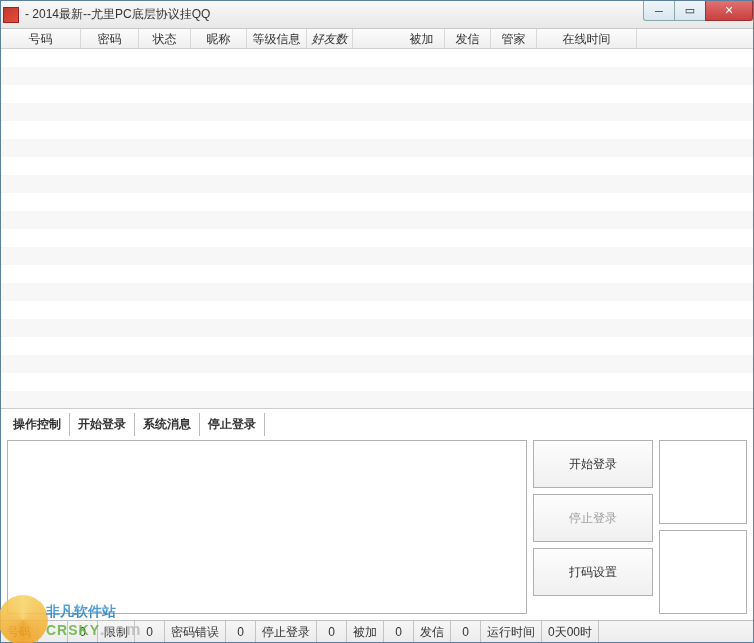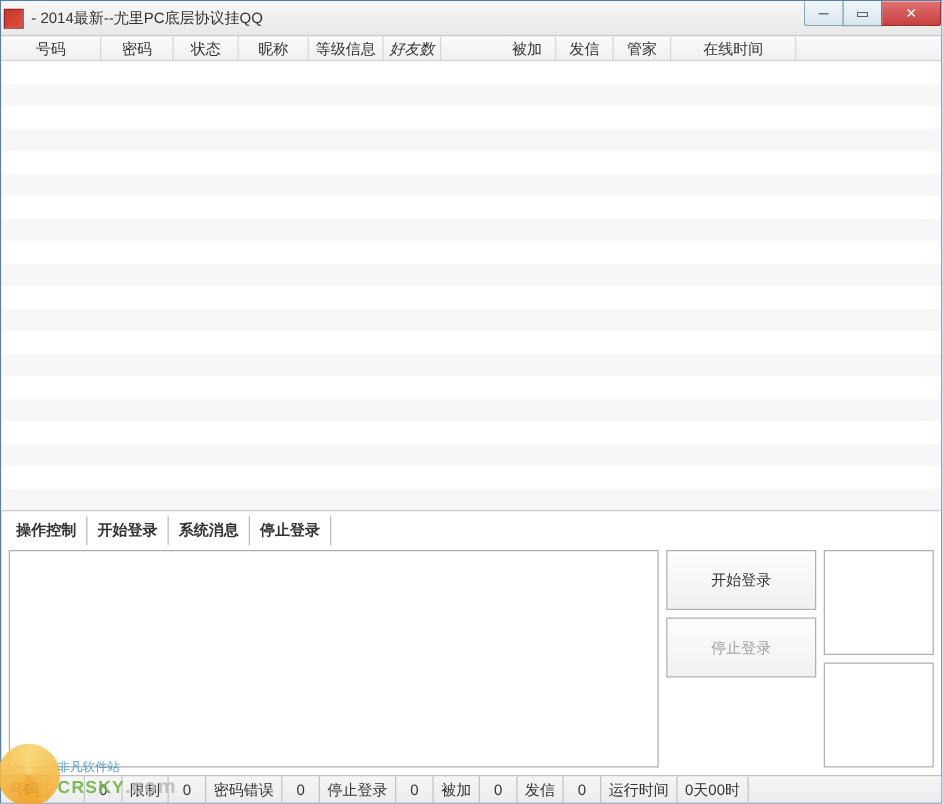--- a/index.html
+++ b/index.html
@@ -167,21 +167,21 @@
   border-radius: 50%;
   background: conic-gradient(#f8d46b, #f0a020, #f8d46b);
   filter: blur(0.3px);
 }
 .watermark .wm-text {
   position: relative;
   margin-left: 42px;
   font-family: Arial, sans-serif;
 }
 .watermark .wm-cn {
-  font-size: 10px; font-weight: normal;
+  font-size: 14px; font-weight: bold;
   background: linear-gradient(#4aa3e0,#1a6fb0);
   -webkit-background-clip: text; background-clip: text;
   color: transparent;
 }
 .watermark .wm-en {
   font-size: 14px; font-weight: bold; letter-spacing: 1px;
   color: #6fb54a;
 }
 .watermark .wm-en .dot { color: #bbb; font-size: 16px; }
 </style>
@@ -221,20 +221,21 @@
       <div class="tab">开始登录</div>
       <div class="tab">系统消息</div>
       <div class="tab">停止登录</div>
     </div>
 
   <div class="bottom-panels">
     <div class="panel log-panel"></div>
     <div class="button-col">
       <div class="action-btn">开始登录</div>
       <div class="action-btn disabled">停止登录</div>
+      <div class="action-btn">打码设置</div>
     </div>
     <div class="side-col">
       <div class="side-box"></div>
       <div class="side-box"></div>
     </div>
   </div>
 
   <div class="statusbar" id="statusbar">
       <div class="cell">号码</div>
       <div class="cell val"></div>

